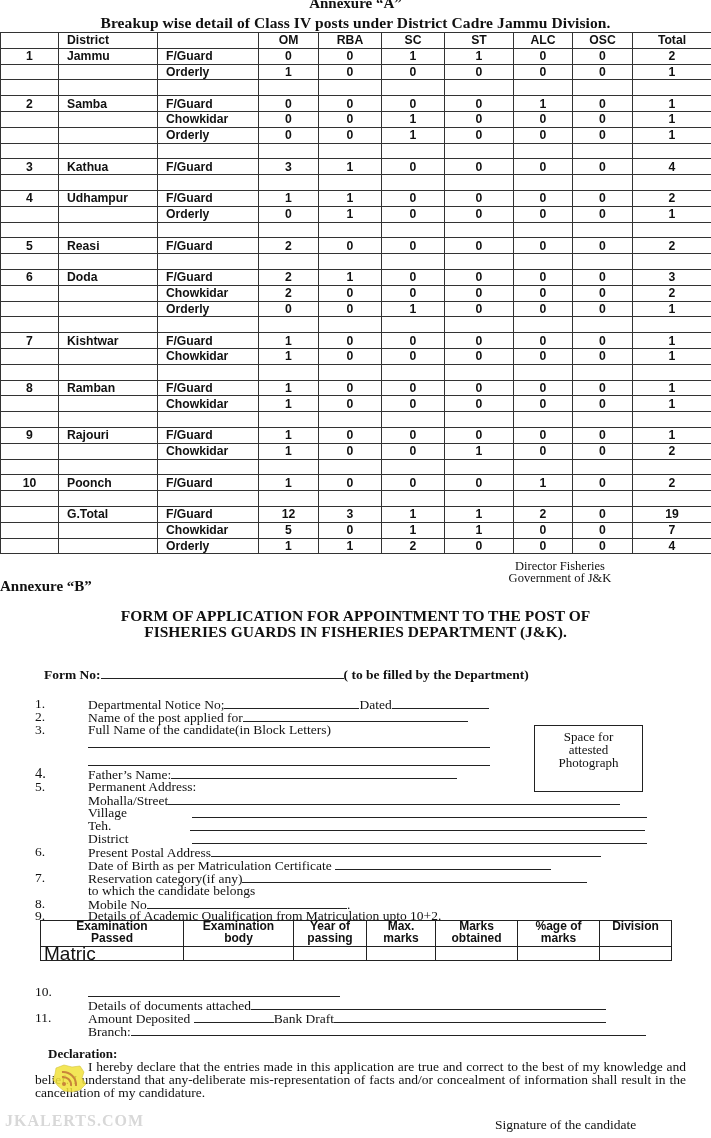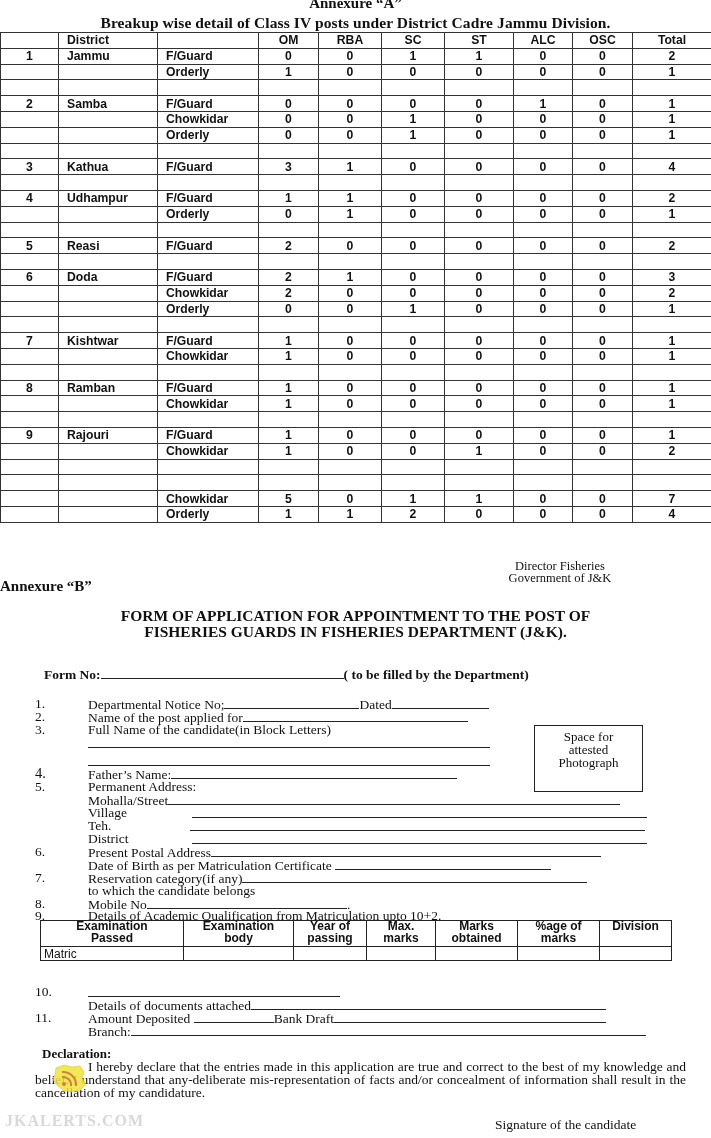--- a/index.html
+++ b/index.html
@@ -21,23 +21,23 @@
   .item { position: absolute; left: 35px; font-size: 13.5px; line-height: 13px; white-space: nowrap; }
   .num { position: absolute; left: 0; }
   .txt { position: absolute; left: 53px; }
   .uline { display: inline-block; border-bottom: 1px solid #222; height: 11px; vertical-align: baseline; }
   .hline { position: absolute; border-bottom: 1px solid #222; height: 0; }
 
   #photo-box { position: absolute; left: 534px; top: 725px; width: 109px; height: 67px; border: 1.5px solid #222; text-align: center; font-size: 13px; line-height: 13px; padding-top: 4px; box-sizing: border-box; }
 
   table.acad { position: absolute; top: 920px; left: 40px; width: 631px; border-collapse: collapse; table-layout: fixed; font-family: Liberation Sans, sans-serif; font-size: 12px; }
   table.acad th { border: 1px solid #222; font-weight: bold; line-height: 11.5px; height: 25px; padding: 0; vertical-align: top; }
-  table.acad td { border: 1px solid #222; height: 13px; line-height: 12px; padding: 0 0 0 3px; font-size: 12px; }
-
-  #decl-head { position: absolute; top: 1046px; left: 42px; font-weight: bold; font-size: 13px; font-family: Liberation Serif, serif; }
+  table.acad td { border: 1px solid #222; height: 13px; line-height: 12px; padding: 0 0 0 3px; font-size: 19px; }
+
+  #decl-head { position: absolute; top: 1046px; left: 48px; font-weight: bold; font-size: 13px; font-family: Liberation Serif, serif; }
   #decl-text { position: absolute; top: 1060px; left: 35px; width: 651px; font-size: 13.5px; line-height: 13px; text-align: justify; text-indent: 53px; }
   #signature { position: absolute; top: 1117px; left: 470px; font-weight: normal; font-size: 13.5px; margin-left: 25px; }
 
   #wm-map { position: absolute; left: 50px; top: 1064px; width: 40px; height: 30px; }
   #wm-text { position: absolute; left: 5px; top: 1112px; font-size: 16px; font-weight: bold; color: #d8d8d8; letter-spacing: 1px; }
 </style>
 </head>
 <body>
 
 <div id="annexA-title" class="serif">Annexure “A”</div>
@@ -387,30 +387,54 @@
         <td class="l"></td>
         <td></td>
         <td></td>
         <td></td>
         <td></td>
         <td></td>
         <td></td>
         <td></td>
       </tr>
       <tr>
-        <td></td>
-        <td class="l"></td>
-        <td class="l"></td>
-        <td></td>
-        <td></td>
-        <td></td>
-        <td></td>
-        <td></td>
-        <td></td>
-        <td></td>
+        <td>10</td>
+        <td class="l">Poonch</td>
+        <td class="l">F/Guard</td>
+        <td>1</td>
+        <td>0</td>
+        <td>0</td>
+        <td>0</td>
+        <td>1</td>
+        <td>0</td>
+        <td>2</td>
+      </tr>
+      <tr>
+        <td></td>
+        <td class="l"></td>
+        <td class="l"></td>
+        <td></td>
+        <td></td>
+        <td></td>
+        <td></td>
+        <td></td>
+        <td></td>
+        <td></td>
+      </tr>
+      <tr>
+        <td></td>
+        <td class="l">G.Total</td>
+        <td class="l">F/Guard</td>
+        <td>12</td>
+        <td>3</td>
+        <td>1</td>
+        <td>1</td>
+        <td>2</td>
+        <td>0</td>
+        <td>19</td>
       </tr>
       <tr>
         <td></td>
         <td class="l"></td>
         <td class="l">Chowkidar</td>
         <td>5</td>
         <td>0</td>
         <td>1</td>
         <td>1</td>
         <td>0</td>

